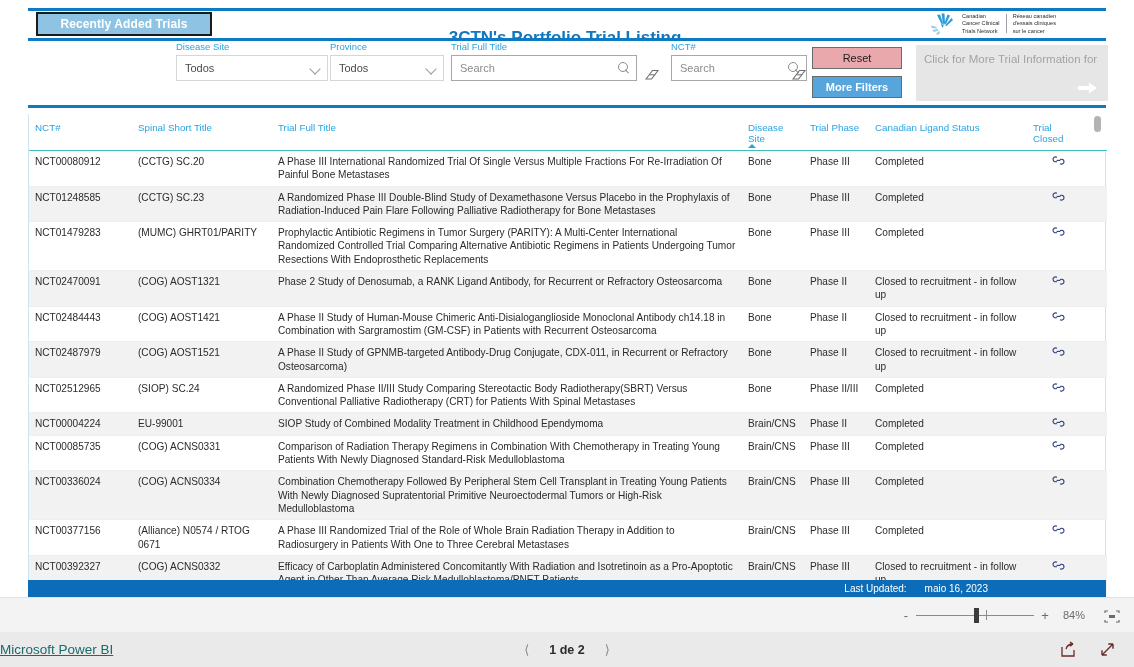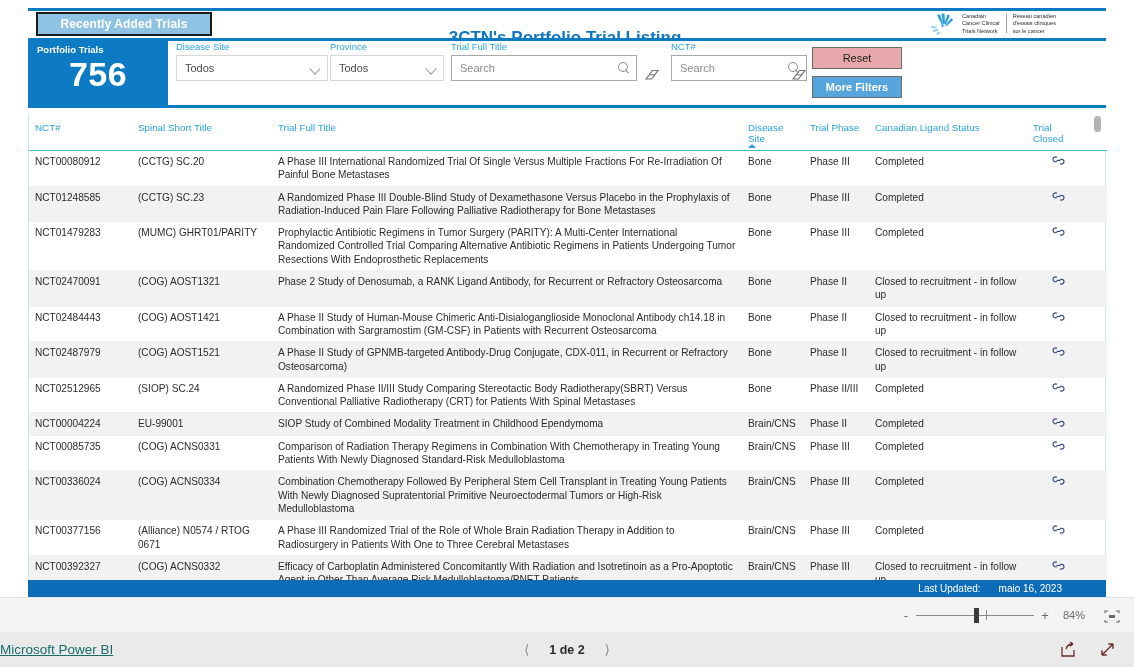--- a/index.html
+++ b/index.html
@@ -152,21 +152,21 @@
   }
   .tbl-scroll .thumb {
     position:absolute; left:0; top:0; width:7px; height:16px;
     background:#b3b3b3; border-radius:4px;
   }
 
   
   .footer-bar {
     position:absolute; left:28px; top:580px; width:1078px; height:17px;
     background:#0d6cb8; color:#ffffff; font-size:10px;
-    display:flex; align-items:center; justify-content:flex-end; padding-right:44px;
+    display:flex; align-items:center; justify-content:flex-end; padding-right:118px;
   }
   .footer-bar .fb-label { font-weight:normal; }
   .footer-bar .fb-date { margin-left:18px; }
 
   
   .zoombar {
     position:absolute; left:0; top:597px; width:1134px; height:35px;
     background:#f3f3f3; border-top:1px solid #e1e1e1;
     display:flex; align-items:center; justify-content:flex-end;
     padding-right:14px; gap:0;
@@ -239,24 +239,20 @@
         <div>
           <div class="logo-fr">Réseau canadien</div>
           <div class="logo-fr">d'essais cliniques</div>
           <div class="logo-fr">sur le cancer</div>
         </div>
       </div>
     </div>
 
     <div class="rule-mid"></div>
 
-    <div class="kpi">
-      <div class="kpi-label">Portfolio Trials</div>
-      <div class="kpi-value">756</div>
-    </div>
 
     <div class="filters">
 
       <div class="filt" style="left:8px; width:152px;">
         <div class="filt-label">Disease Site</div>
         <div class="combo">
           <span>Todos</span>
           <span class="chev"></span>
         </div>
       </div>
@@ -300,20 +296,28 @@
       </div>
     </div>
 
     <div class="btn-reset">
       <span>Reset</span>
     </div>
     <div class="btn-more">
       <span>More Filters</span>
     </div>
 
+    <div class="info-card">
+      <span>Click for More Trial Information for</span>
+      <div class="info-arrow">
+        <svg width="20" height="14" viewBox="0 0 20 14">
+          <path d="M0 5 L11 5 L11 1.5 L19 7 L11 12.5 L11 9 L0 9 Z" fill="#ffffff"></path>
+        </svg>
+      </div>
+    </div>
 
     <div class="rule-bot"></div>
 
     <div class="tablewrap">
       <table class="tbl">
         <colgroup>
           <col class="w-nct">
             <col class="w-short">
             <col class="w-full">
           <col class="w-site">

